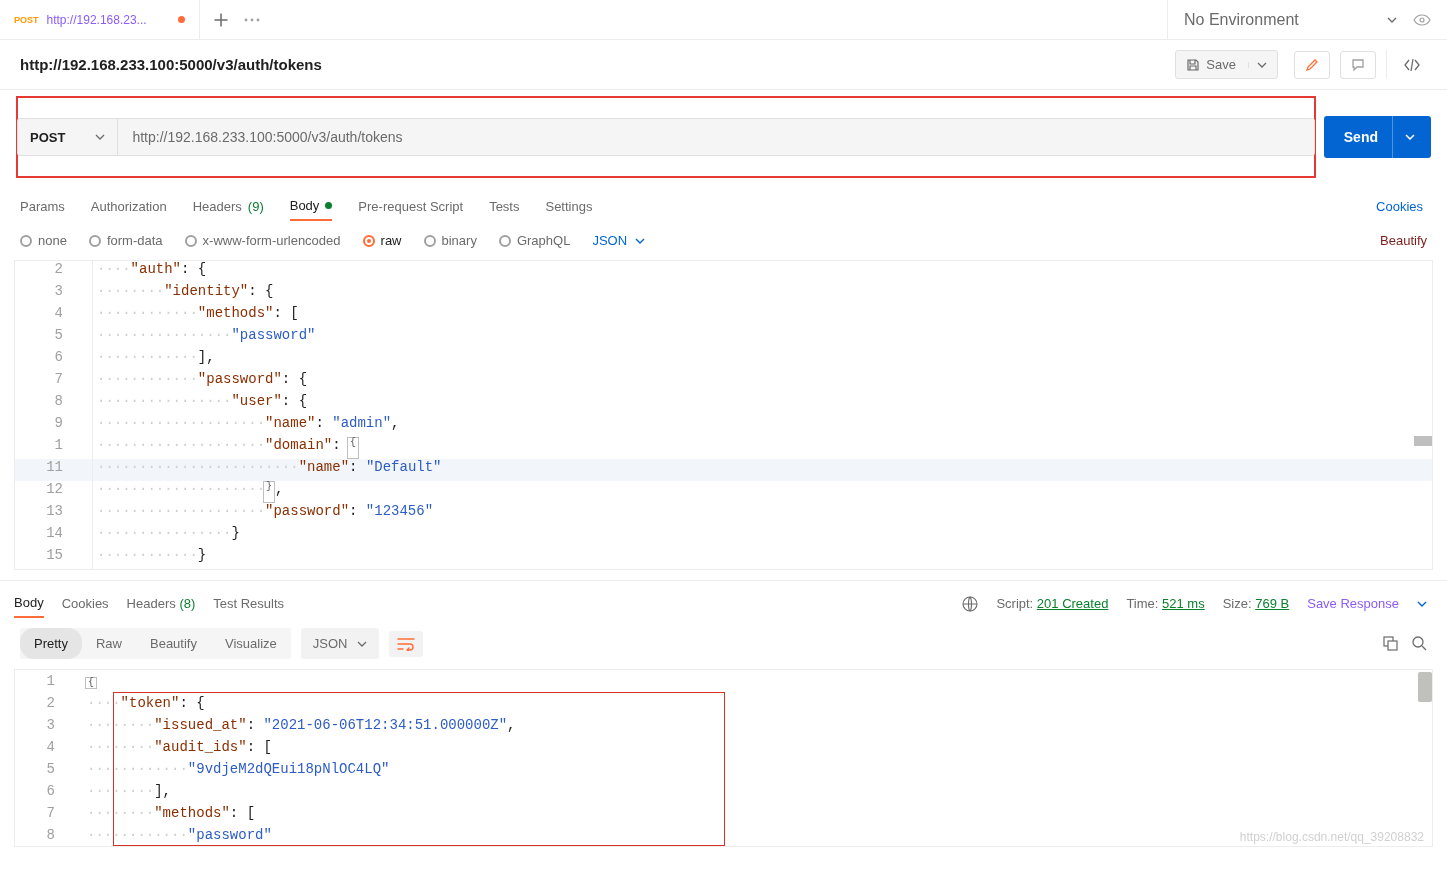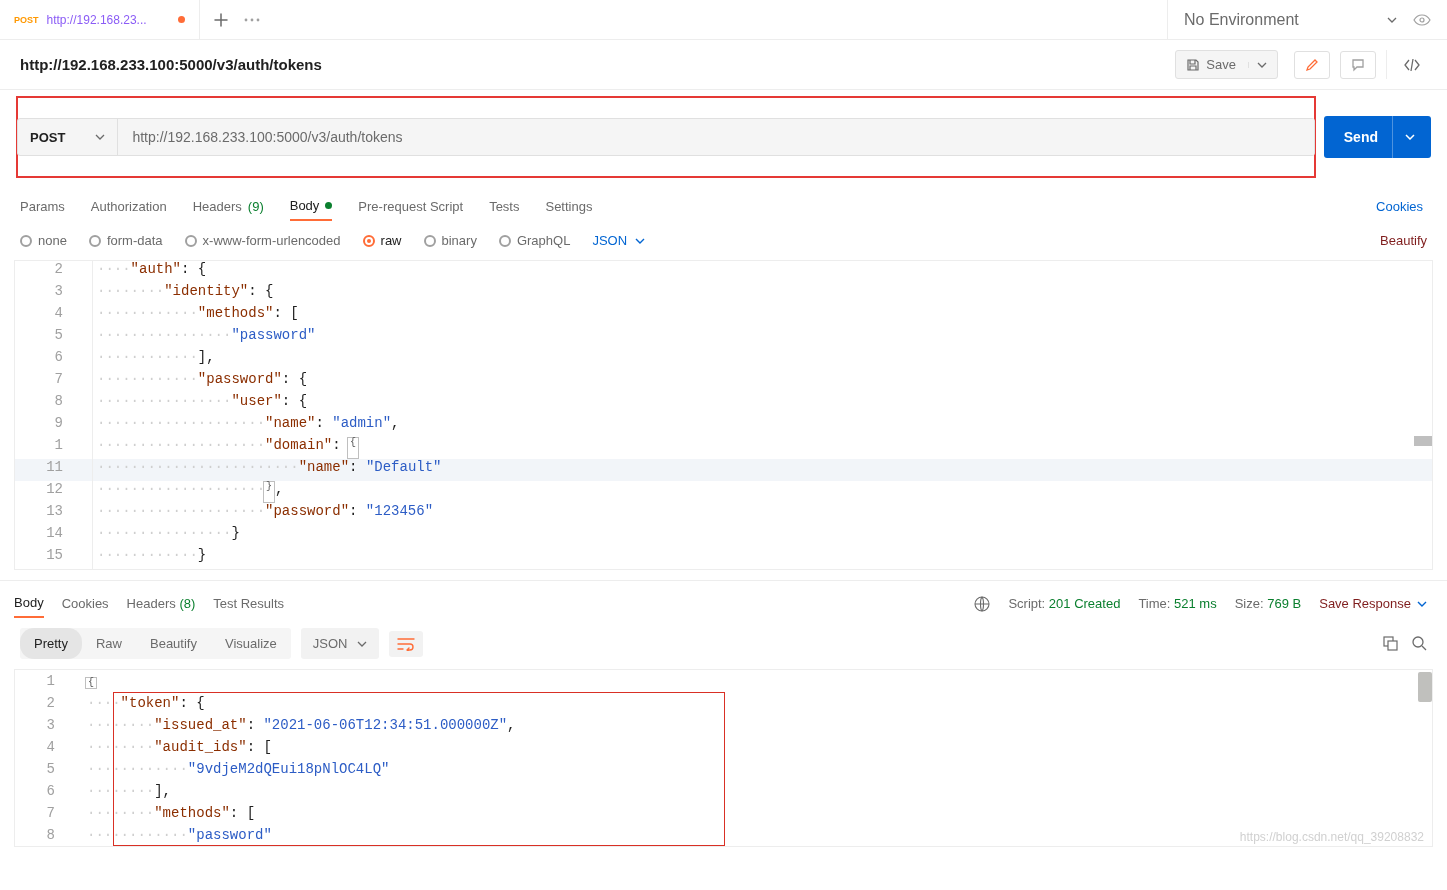--- a/index.html
+++ b/index.html
@@ -65,22 +65,22 @@
   .str { color:#2c5cc5; }
   .pun { color:#212121; }
   .fold { display:inline-block; border:1px solid #bfbfbf; background:#fff; color:#555; font-size:10px; line-height:10px; padding:0 2px; margin-left:-2px;}
   .overview { position:absolute; right:0; top:175px; width:18px; height:10px; background:#bfbfbf; }
 
   
   .resp-head { margin-top:10px; border-top:1px solid #ededed; display:flex; align-items:center; padding:8px 20px 0 14px; gap:18px; font-size:13px; color:#6b6b6b; }
   .resp-tab { padding:6px 0; cursor:pointer; }
   .resp-tab.active { color:#212121; border-bottom:2px solid #ff6c37; }
   .status-chunk { margin-left:auto; display:flex; align-items:center; gap:18px; }
-  .ok { color:#0a7f2e; }
-  .save-resp { color:#7f1d1d; font-weight:500; display:inline-flex; align-items:center; gap:6px;}
+  .ok { color:#0a7f2e;text-decoration:underline; }
+  .save-resp { color:#8b5cf6; font-weight:500; display:inline-flex; align-items:center; gap:18px;}
 
   
   .resp-tools { display:flex; align-items:center; gap:10px; padding:10px 20px; }
   .pill-group { display:flex; background:#f5f5f5; border-radius:3px; overflow:hidden; }
   .pill { padding:8px 14px; color:#6b6b6b; cursor:pointer;border-radius:14px; }
   .pill.active { background:#e5e5e5; color:#212121; }
   .sel-dd { background:#f2f2f2; border-radius:3px; padding:8px 12px; color:#6b6b6b; display:inline-flex; align-items:center; gap:10px; }
   .wrap-btn { background:#f2f2f2; border-radius:3px; padding:6px 8px; color:#ff6c37; }
   .resp-right { margin-left:auto; display:flex; gap:14px; color:#6b6b6b; }
 

